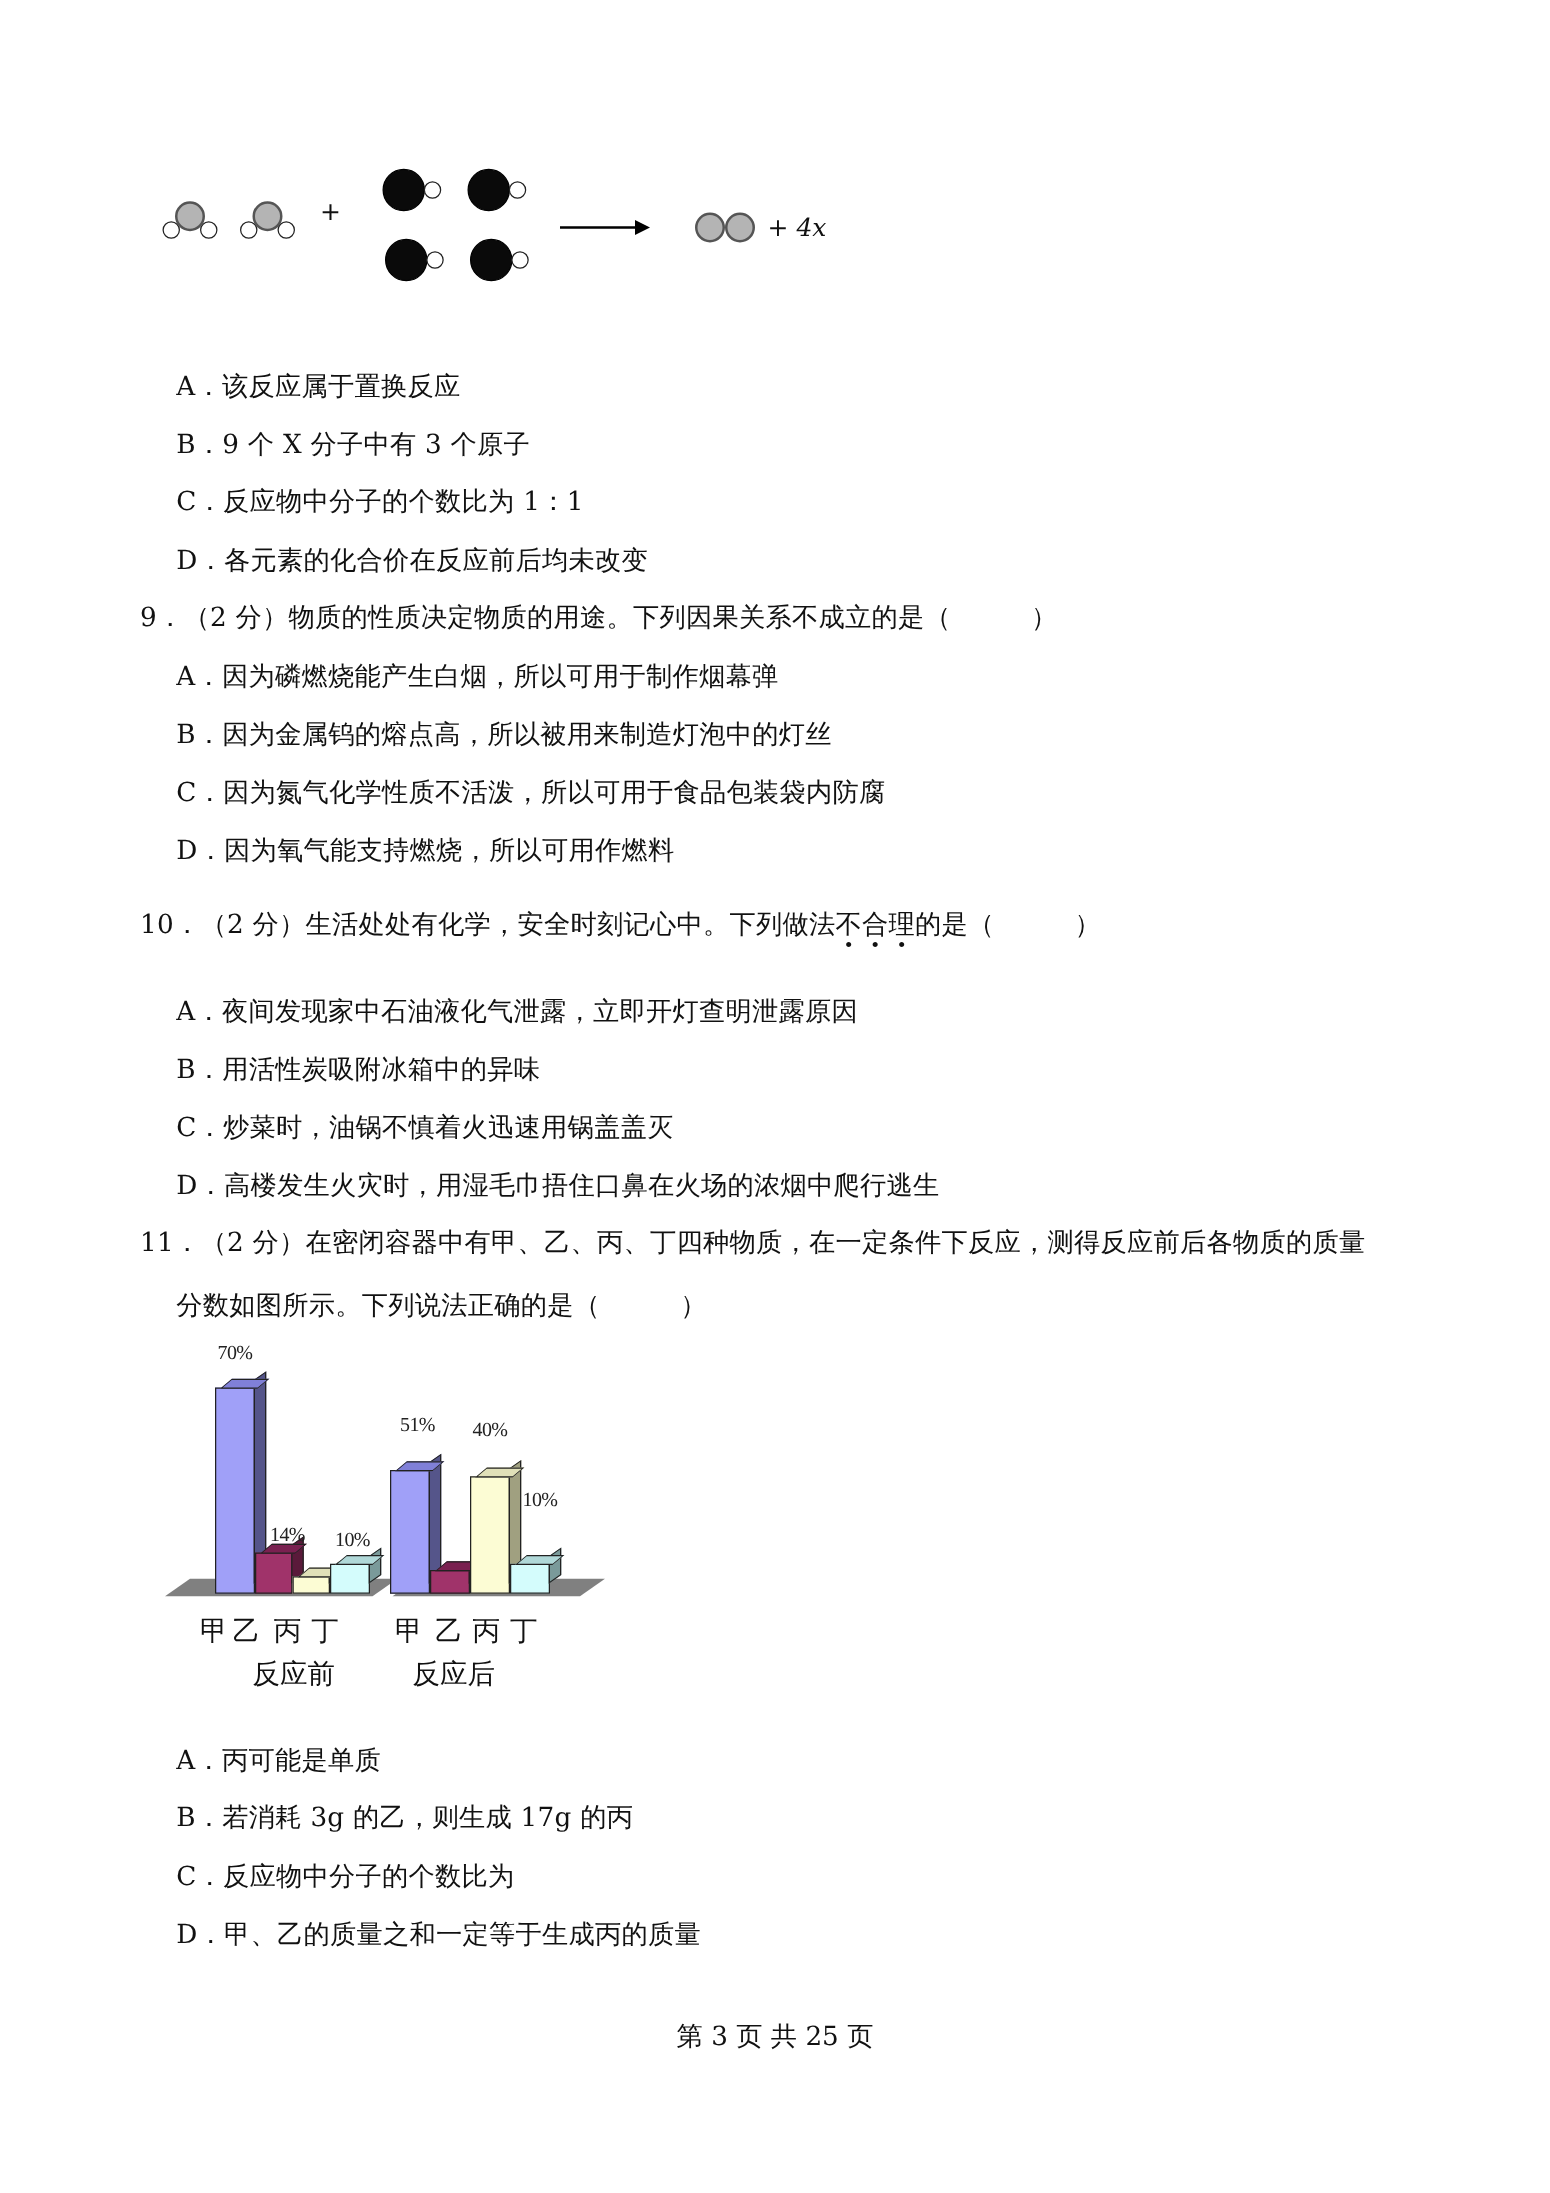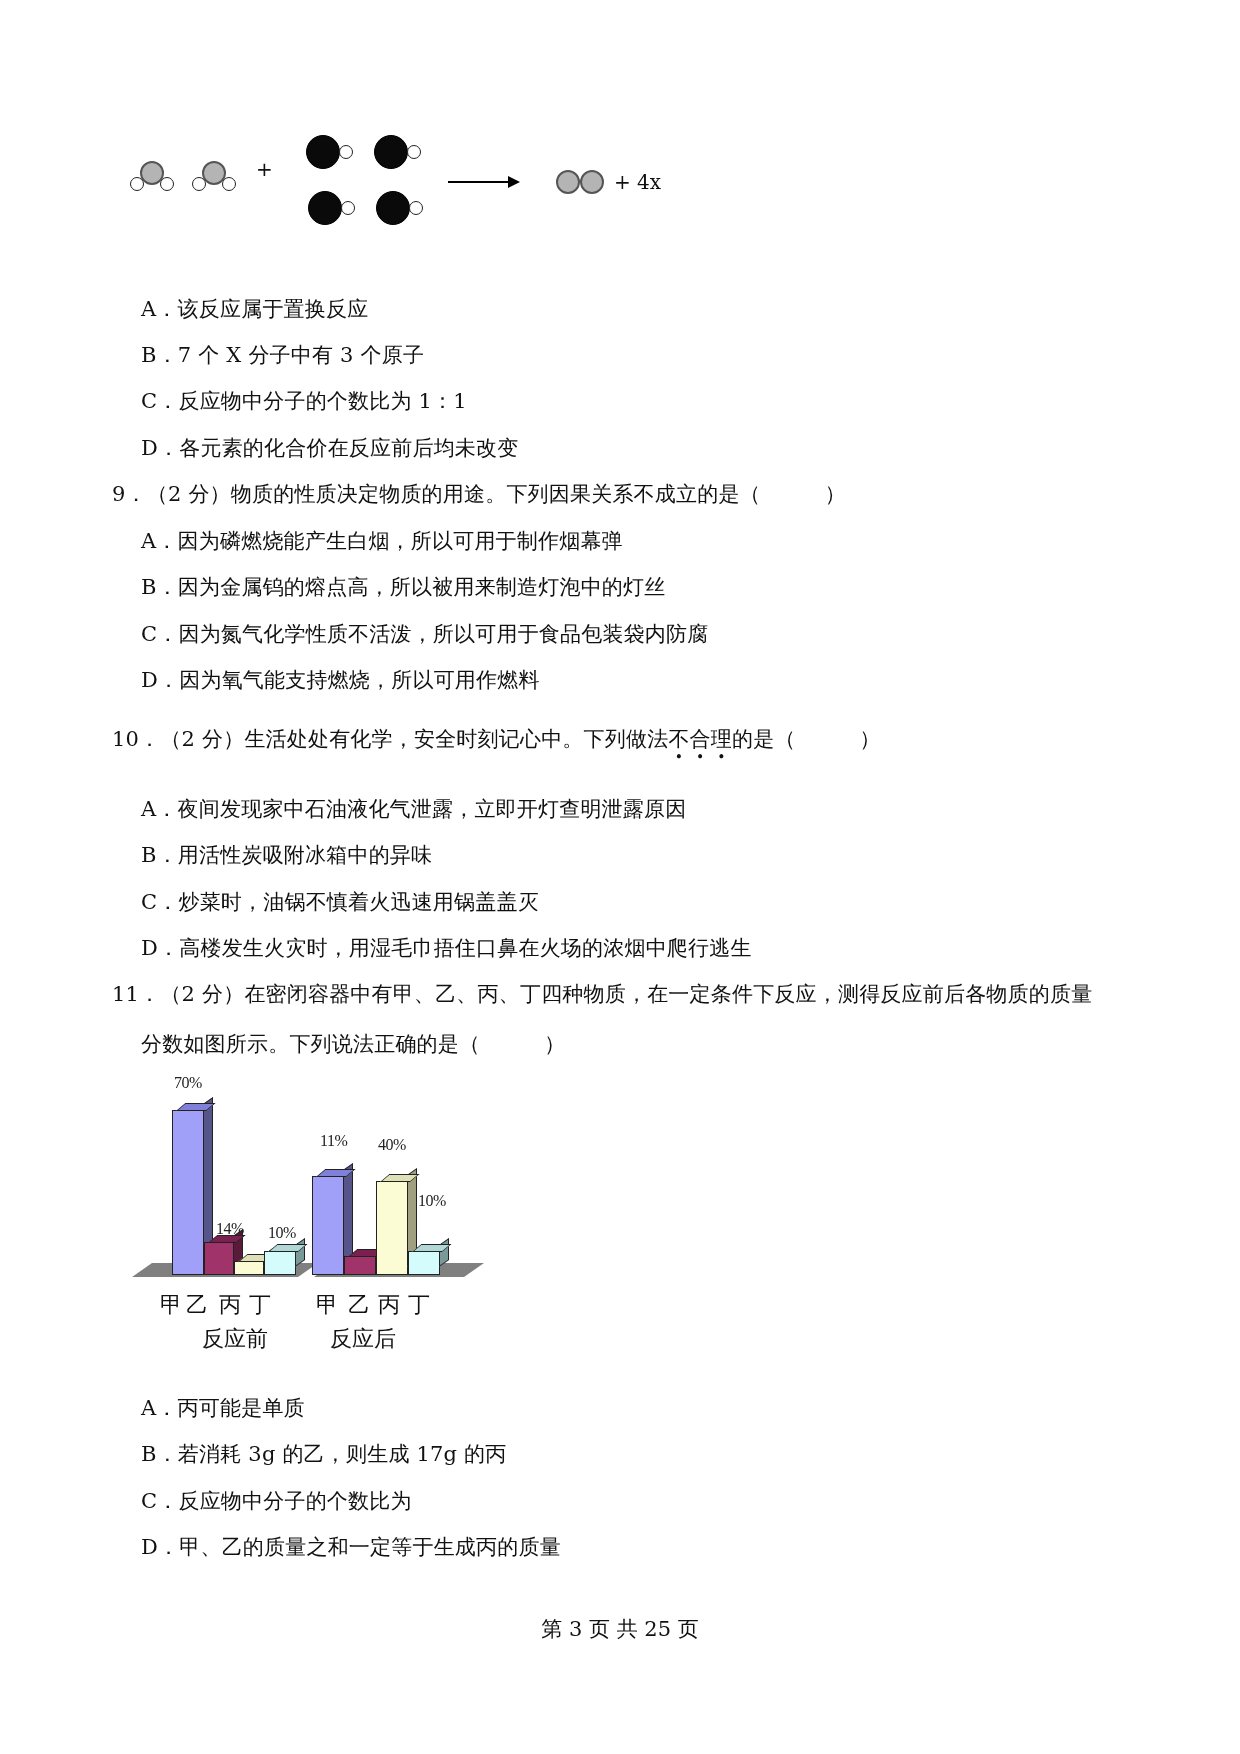--- a/index.html
+++ b/index.html
@@ -23,21 +23,21 @@
 
   
   #diagram { position: absolute; left: 130px; top: 145px; width: 620px; height: 110px; }
   .atom { position: absolute; border-radius: 50%; box-sizing: border-box; }
   .a-gray { background: #b4b4b4; border: 2px solid #555; }
   .a-black { background: #0a0a0a; border: 1px solid #000; }
   .a-white { background: #fff; border: 1.5px solid #222; }
   .plus { position: absolute; font-size: 20px; font-family: "DejaVu Sans", sans-serif; }
   .arrow-line { position: absolute; height: 1.5px; background: #000; }
   .arrow-head { position: absolute; width: 0; height: 0; border-top: 6px solid transparent; border-bottom: 6px solid transparent; border-left: 12px solid #000; }
-  .coef { position: absolute; font-size: 20px; }
+  .coef { position: absolute; font-size: 20px; font-style: italic; }
 
   
   #chart { position: absolute; left: 120px; top: 1080px; width: 420px; height: 280px; }
   .floor { position: absolute; height: 14px; background: #808080; transform: skewX(-55deg); }
   .bar { position: absolute; box-sizing: border-box; border: 1.5px solid #222; }
   .bar .side { position: absolute; top: -7px; right: -10px; width: 10px; height: 100%; transform: skewY(-35deg); transform-origin: left bottom; border: 1px solid #222; box-sizing: border-box;}
   .bar .top { position: absolute; left: 3px; top: -8px; width: 100%; height: 8px; transform: skewX(-50deg); transform-origin: left bottom; border: 1px solid #222; box-sizing: border-box; }
   .vlabel { position: absolute; font-size: 16px; font-family: "Liberation Serif", serif; color: #222; letter-spacing: -0.5px; }
   .clabel { position: absolute; font-size: 22px; font-family: "DejaVu Sans", sans-serif; }
   .glabel { position: absolute; font-size: 22px; font-family: "DejaVu Sans", sans-serif; }
@@ -82,21 +82,21 @@
   <div class="arrow-head" style="left:378px;top:31px;"></div>
 
   <div>
     <div class="atom a-gray" style="left:426px;top:25px;width:24px;height:24px;"></div>
     <div class="atom a-gray" style="left:450px;top:25px;width:24px;height:24px;"></div>
   </div>
   <span class="coef" style="left:484px;top:25px;">+ 4x</span>
 </div>
 
 <div class="line opt" style="top:295px;"><span>A．</span><span>该反应属于置换反应</span></div>
-<div class="line opt" style="top:341px;"><span>B．</span><span>7 个 X 分子中有 3 个原子</span></div>
+<div class="line opt" style="top:341px;"><span>B．</span><span>9 个 X 分子中有 3 个原子</span></div>
 <div class="line opt" style="top:387px;"><span>C．</span><span>反应物中分子的个数比为 1：1</span></div>
 <div class="line opt" style="top:434px;"><span>D．</span><span>各元素的化合价在反应前后均未改变</span></div>
 
 <div class="line q" style="top:480px;">
   <span>9．</span><span>（2 分）</span><span>物质的性质决定物质的用途。下列因果关系不成立的是（</span><span class="paren"></span><span>）</span>
 </div>
 <div class="line opt" style="top:527px;"><span>A．</span><span>因为磷燃烧能产生白烟，所以可用于制作烟幕弹</span></div>
 <div class="line opt" style="top:573px;"><span>B．</span><span>因为金属钨的熔点高，所以被用来制造灯泡中的灯丝</span></div>
 <div class="line opt" style="top:620px;"><span>C．</span><span>因为氮气化学性质不活泼，所以可用于食品包装袋内防腐</span></div>
 <div class="line opt" style="top:666px;"><span>D．</span><span>因为氧气能支持燃烧，所以可用作燃料</span></div>
@@ -151,21 +151,21 @@
       <div class="top" style="background:#e0e0b8;"></div>
   </div>
   <div class="bar" style="left:288px;top:171px;width:32px;height:24px;background:#d4fcfc;">
     <div class="side" style="background:#7a9a9a;"></div>
       <div class="top" style="background:#b0d8d8;"></div>
   </div>
 
   <span class="vlabel" style="left:54px;top:-6px;">70%</span>
   <span class="vlabel" style="left:96px;top:140px;">14%</span>
   <span class="vlabel" style="left:148px;top:144px;">10%</span>
-  <span class="vlabel" style="left:200px;top:52px;">11%</span>
+  <span class="vlabel" style="left:200px;top:52px;">51%</span>
   <span class="vlabel" style="left:258px;top:56px;">40%</span>
   <span class="vlabel" style="left:298px;top:112px;">10%</span>
 
   <span class="clabel" style="left:40px;top:210px;">甲</span>
   <span class="clabel" style="left:66px;top:210px;">乙</span>
   <span class="clabel" style="left:99px;top:210px;">丙</span>
   <span class="clabel" style="left:129px;top:210px;">丁</span>
   <span class="clabel" style="left:196px;top:210px;">甲</span>
   <span class="clabel" style="left:228px;top:210px;">乙</span>
   <span class="clabel" style="left:258px;top:210px;">丙</span>

